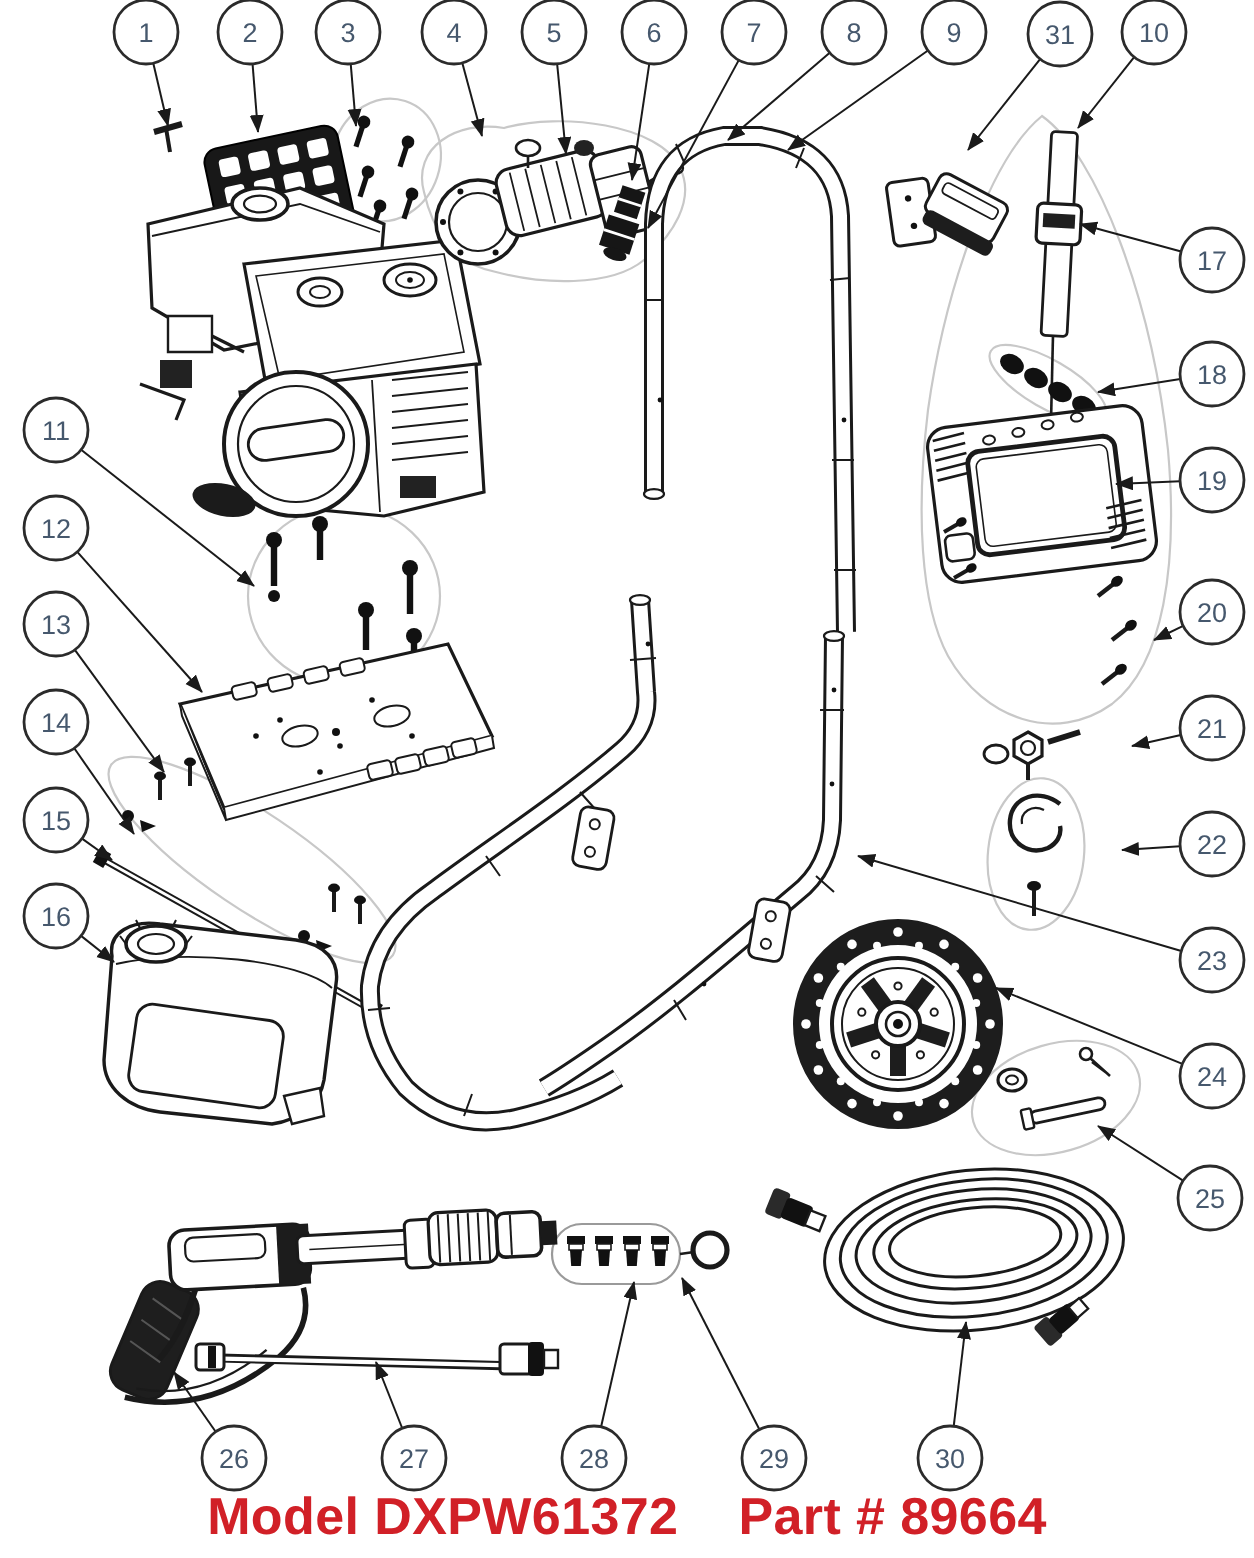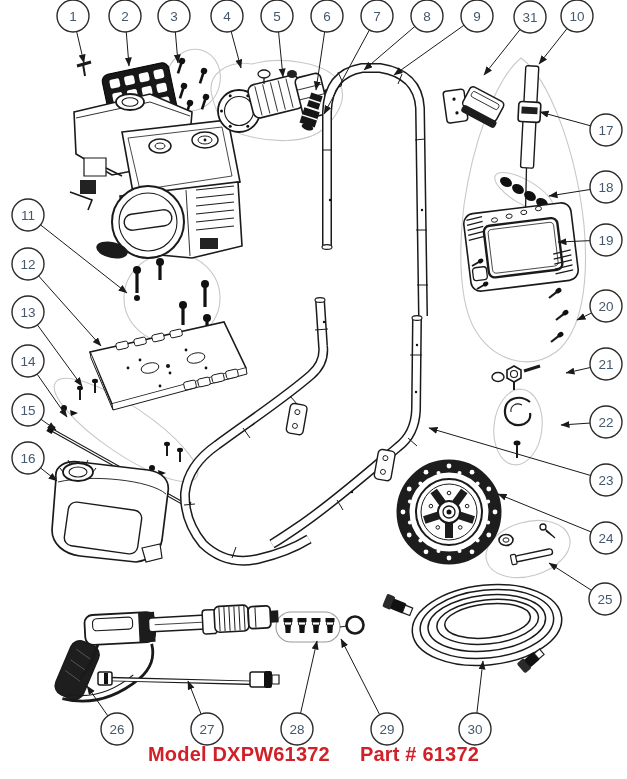--- a/index.html
+++ b/index.html
@@ -1,21 +1,21 @@
 <!DOCTYPE html>
 <html><head>
 <meta charset="utf-8">
 <style>
   html,body{margin:0;padding:0;background:#fff;}
   .page{position:relative;width:627px;height:779px;background:#fff;overflow:hidden;
         font-family:"Liberation Sans",sans-serif;}
   .stage{position:absolute;left:0;top:0;}
   svg text{font-family:"Liberation Sans",sans-serif;}
   .footer{position:absolute;left:0;right:0;top:743px;display:flex;justify-content:center;
-          gap:30px;font-weight:bold;font-size:20px;letter-spacing:.2px;}
+          gap:30px;font-weight:bold;font-size:26px;letter-spacing:.2px;}
   .part rect,.part path,.part polygon,.part ellipse,.part circle{vector-effect:non-scaling-stroke;}
 </style>
 </head>
 <body>
 
 <div class="page">
   <svg id="diagram-svg" class="stage" width="627" height="779" viewBox="0 0 627 779">
     <defs>
       <marker id="arrowhead" markerWidth="10" markerHeight="8" refX="8.5" refY="3.5" orient="auto">
         <path d="M0,0 L9,3.5 L0,7 Z" fill="#1a1a1a"></path>
@@ -639,15 +639,15 @@
         <g>
           <line x1="476.86945996107835" y1="713.109590330834" x2="483" y2="661" stroke="#1a1a1a" stroke-width="1" marker-end="url(#arrowhead)"></line>
           <circle cx="475" cy="729" r="16" fill="#ffffff" stroke="#2b2b2b" stroke-width="1.4"></circle>
           <text x="475" y="733.8" text-anchor="middle" font-size="13.5" fill="#46586d">30</text>
         </g>
       </g>
   </svg>
 
   <div class="footer" style="color: rgb(209, 32, 39);">
     <span>Model DXPW61372</span>
-    <span>Part # 61372</span>
+    <span>Part # 89664</span>
   </div>
 </div>
 
 </body></html>

